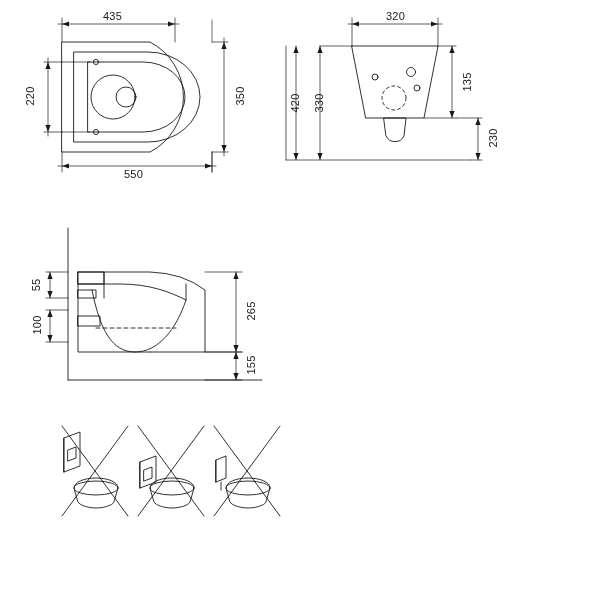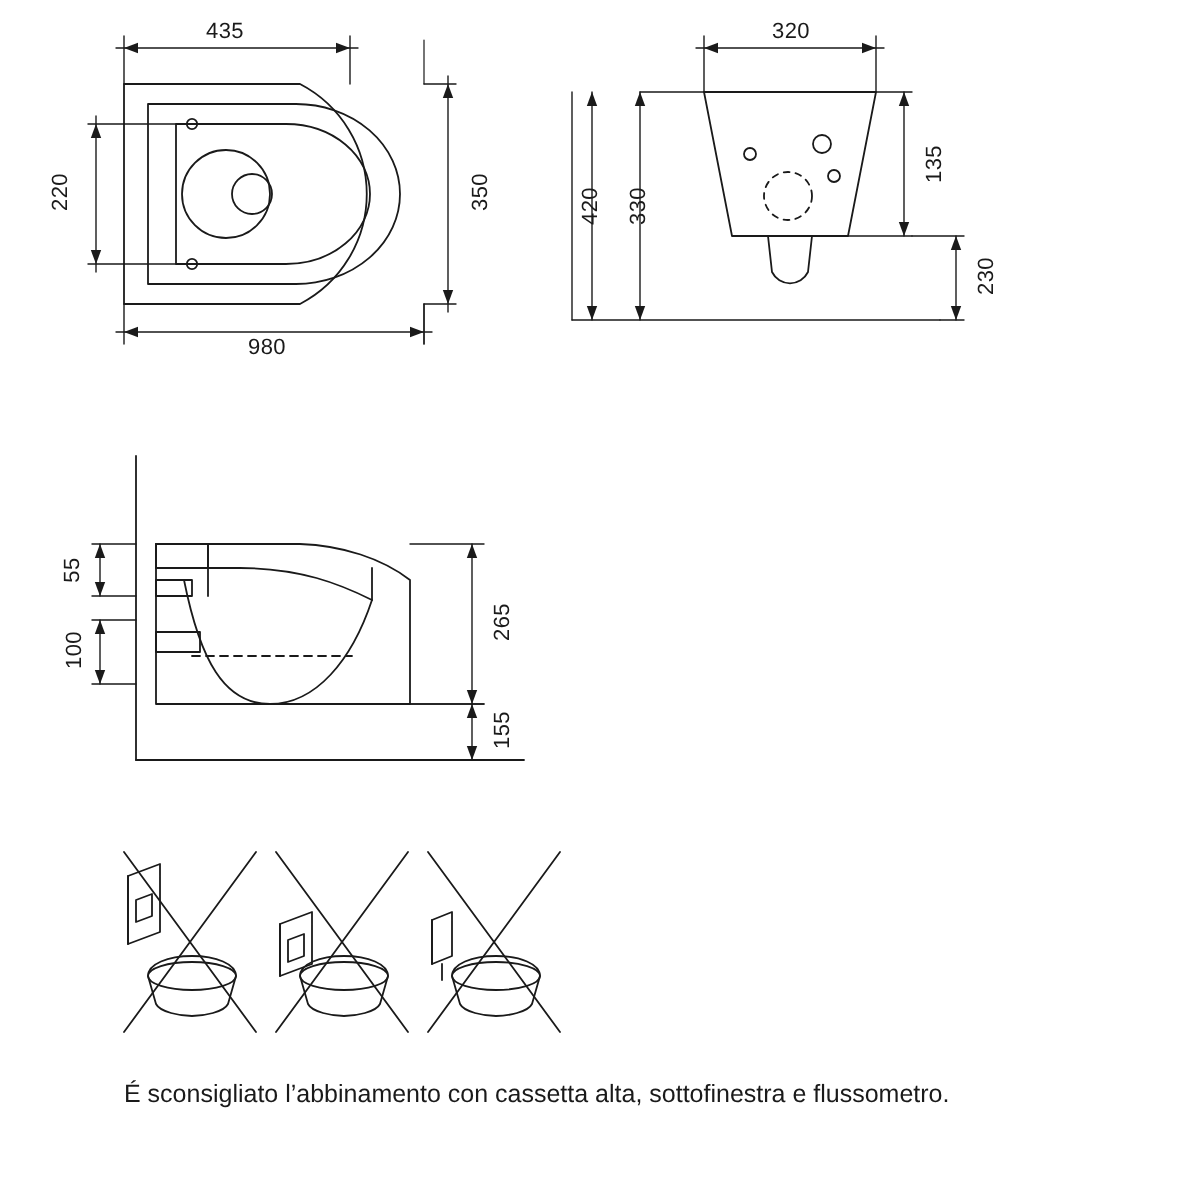--- a/index.html
+++ b/index.html
@@ -216,35 +216,34 @@
 
     </g>
   </svg>
 
   <div class="dim-label" style="left:103px; top:10px;">435</div>
 
   <div class="dim-label vert" style="left:21px; top:90px; transform:rotate(-90deg);">220</div>
 
   <div class="dim-label vert" style="left:231px; top:90px; transform:rotate(-90deg);">350</div>
 
-  <div class="dim-label" style="left:124px; top:168px;">980</div>
+  <div class="dim-label" style="left:124px; top:168px;">550</div>
 
   <div class="dim-label" style="left:386px; top:10px;">320</div>
 
   <div class="dim-label vert" style="left:286px; top:97px; transform:rotate(-90deg);">420</div>
 
   <div class="dim-label vert" style="left:310px; top:97px; transform:rotate(-90deg);">330</div>
 
   <div class="dim-label vert" style="left:458px; top:76px; transform:rotate(-90deg);">135</div>
 
   <div class="dim-label vert" style="left:484px; top:132px; transform:rotate(-90deg);">230</div>
 
   <div class="dim-label vert" style="left:30px; top:279px; transform:rotate(-90deg);">55</div>
 
   <div class="dim-label vert" style="left:28px; top:319px; transform:rotate(-90deg);">100</div>
 
   <div class="dim-label vert" style="left:242px; top:305px; transform:rotate(-90deg);">265</div>
 
   <div class="dim-label vert" style="left:242px; top:359px; transform:rotate(-90deg);">155</div>
 
-  <div class="caption" style="left:62px; top:540px;">É sconsigliato l’abbinamento con cassetta alta, sottofinestra e flussometro.</div>
 
 </div>
 
 </body></html>

